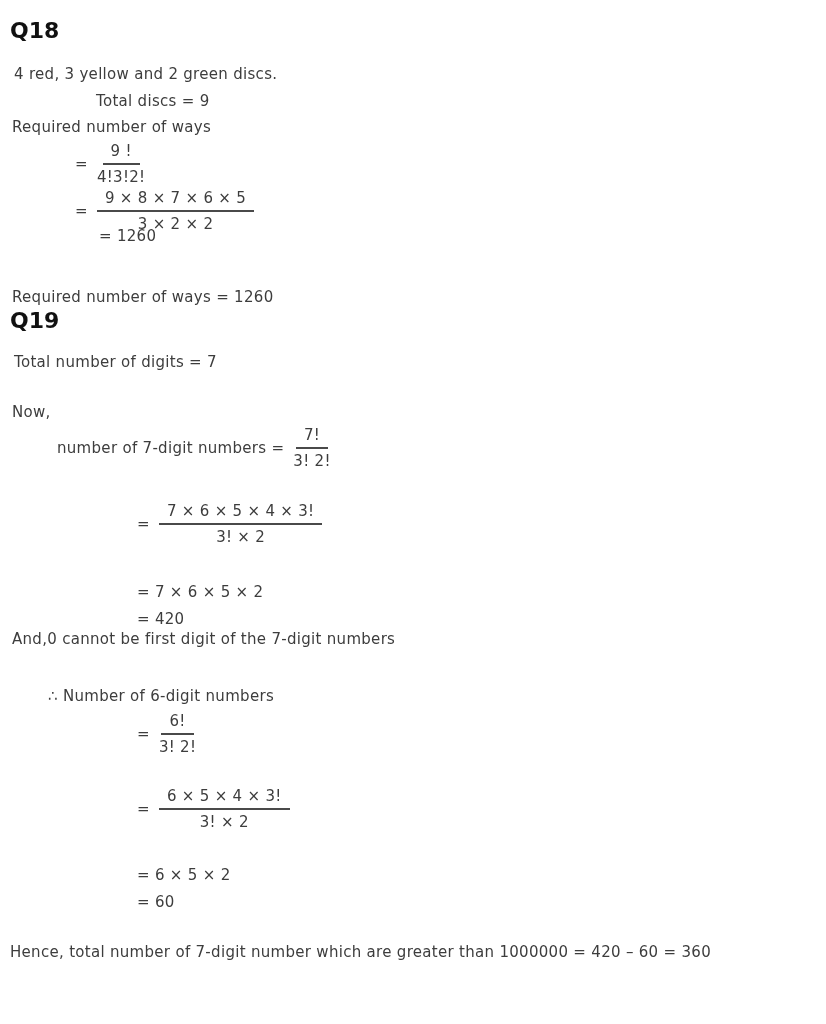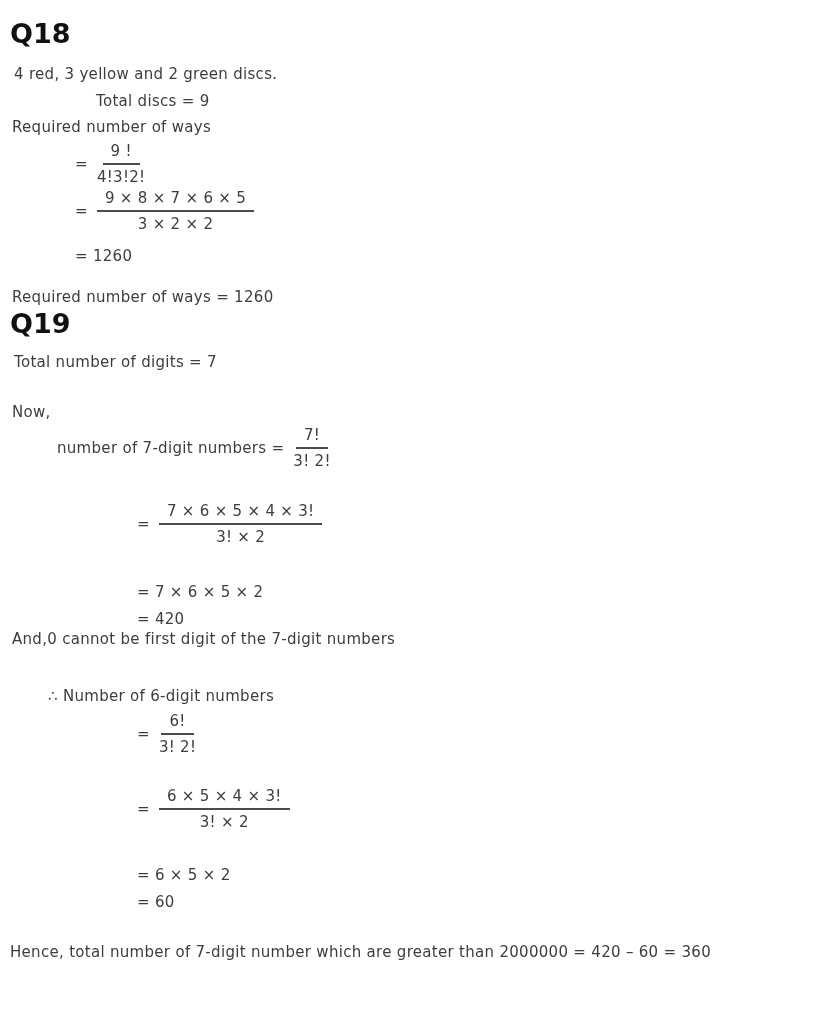--- a/index.html
+++ b/index.html
@@ -10,21 +10,21 @@
     overflow:hidden;
     font-family:"DejaVu Sans","Liberation Sans",sans-serif;
     color:#3d3d3d;
     font-size:15px;
     letter-spacing:0.3px;
   }
   .abs{position:absolute;margin:0;white-space:nowrap;}
   .hq{
     font-family:"DejaVu Sans","Liberation Sans",sans-serif;
     font-weight:bold;
-    font-size:27px;
+    font-size:22px;
     color:#111111;
     letter-spacing:0;
   }
   .t{line-height:20px;}
   
   .mrow{display:flex;align-items:center;gap:9px;}
   .frac{display:inline-flex;flex-direction:column;align-items:center;text-align:center;}
   .frac .num{padding:0 8px 3px;border-bottom:2px solid #4a4a4a;line-height:18px;}
   .frac .den{padding-top:3px;line-height:18px;}
   .eq{line-height:18px;}
@@ -59,21 +59,21 @@
   </div>
 
   <div class="abs mrow x-eq18" style="top:189px;">
     <span class="eq">=</span>
     <span class="frac">
       <span class="num">9 × 8 × 7 × 6 × 5</span>
       <span class="den">3 × 2 × 2</span>
     </span>
   </div>
 
-  <p class="abs t x-eq18" style="top:246px;">= 1260</p>
+  <p class="abs t x-eq18" style="top:226px;margin-left:24px;">= 1260</p>
 
   <p class="abs t x-body" style="top:263px;margin-top:24px;">Required number of ways = 1260</p>
 
   <div class="abs hq x-head" style="top:308px;">Q19</div>
 
   <p class="abs t x-intro" style="top:352px;">Total number of digits = 7</p>
 
   <p class="abs t x-body" style="top:402px;">Now,</p>
 
   <div class="abs mrow x-7dig" style="top:426px;">
@@ -113,15 +113,15 @@
     <span class="frac">
       <span class="num">6 × 5 × 4 × 3!</span>
       <span class="den">3! × 2</span>
     </span>
   </div>
 
   <p class="abs t x-eq19" style="top:865px;">= 6 × 5 × 2</p>
 
   <p class="abs t x-eq19" style="top:892px;">= 60</p>
 
-  <p class="abs t" style="top:942px;left:10px;">Hence, total number of 7-digit number which are greater than 2000000 = 420 – 60 = 360</p>
+  <p class="abs t" style="top:942px;left:10px;">Hence, total number of 7-digit number which are greater than 1000000 = 420 – 60 = 360</p>
 
 </div>
 
 </body></html>

